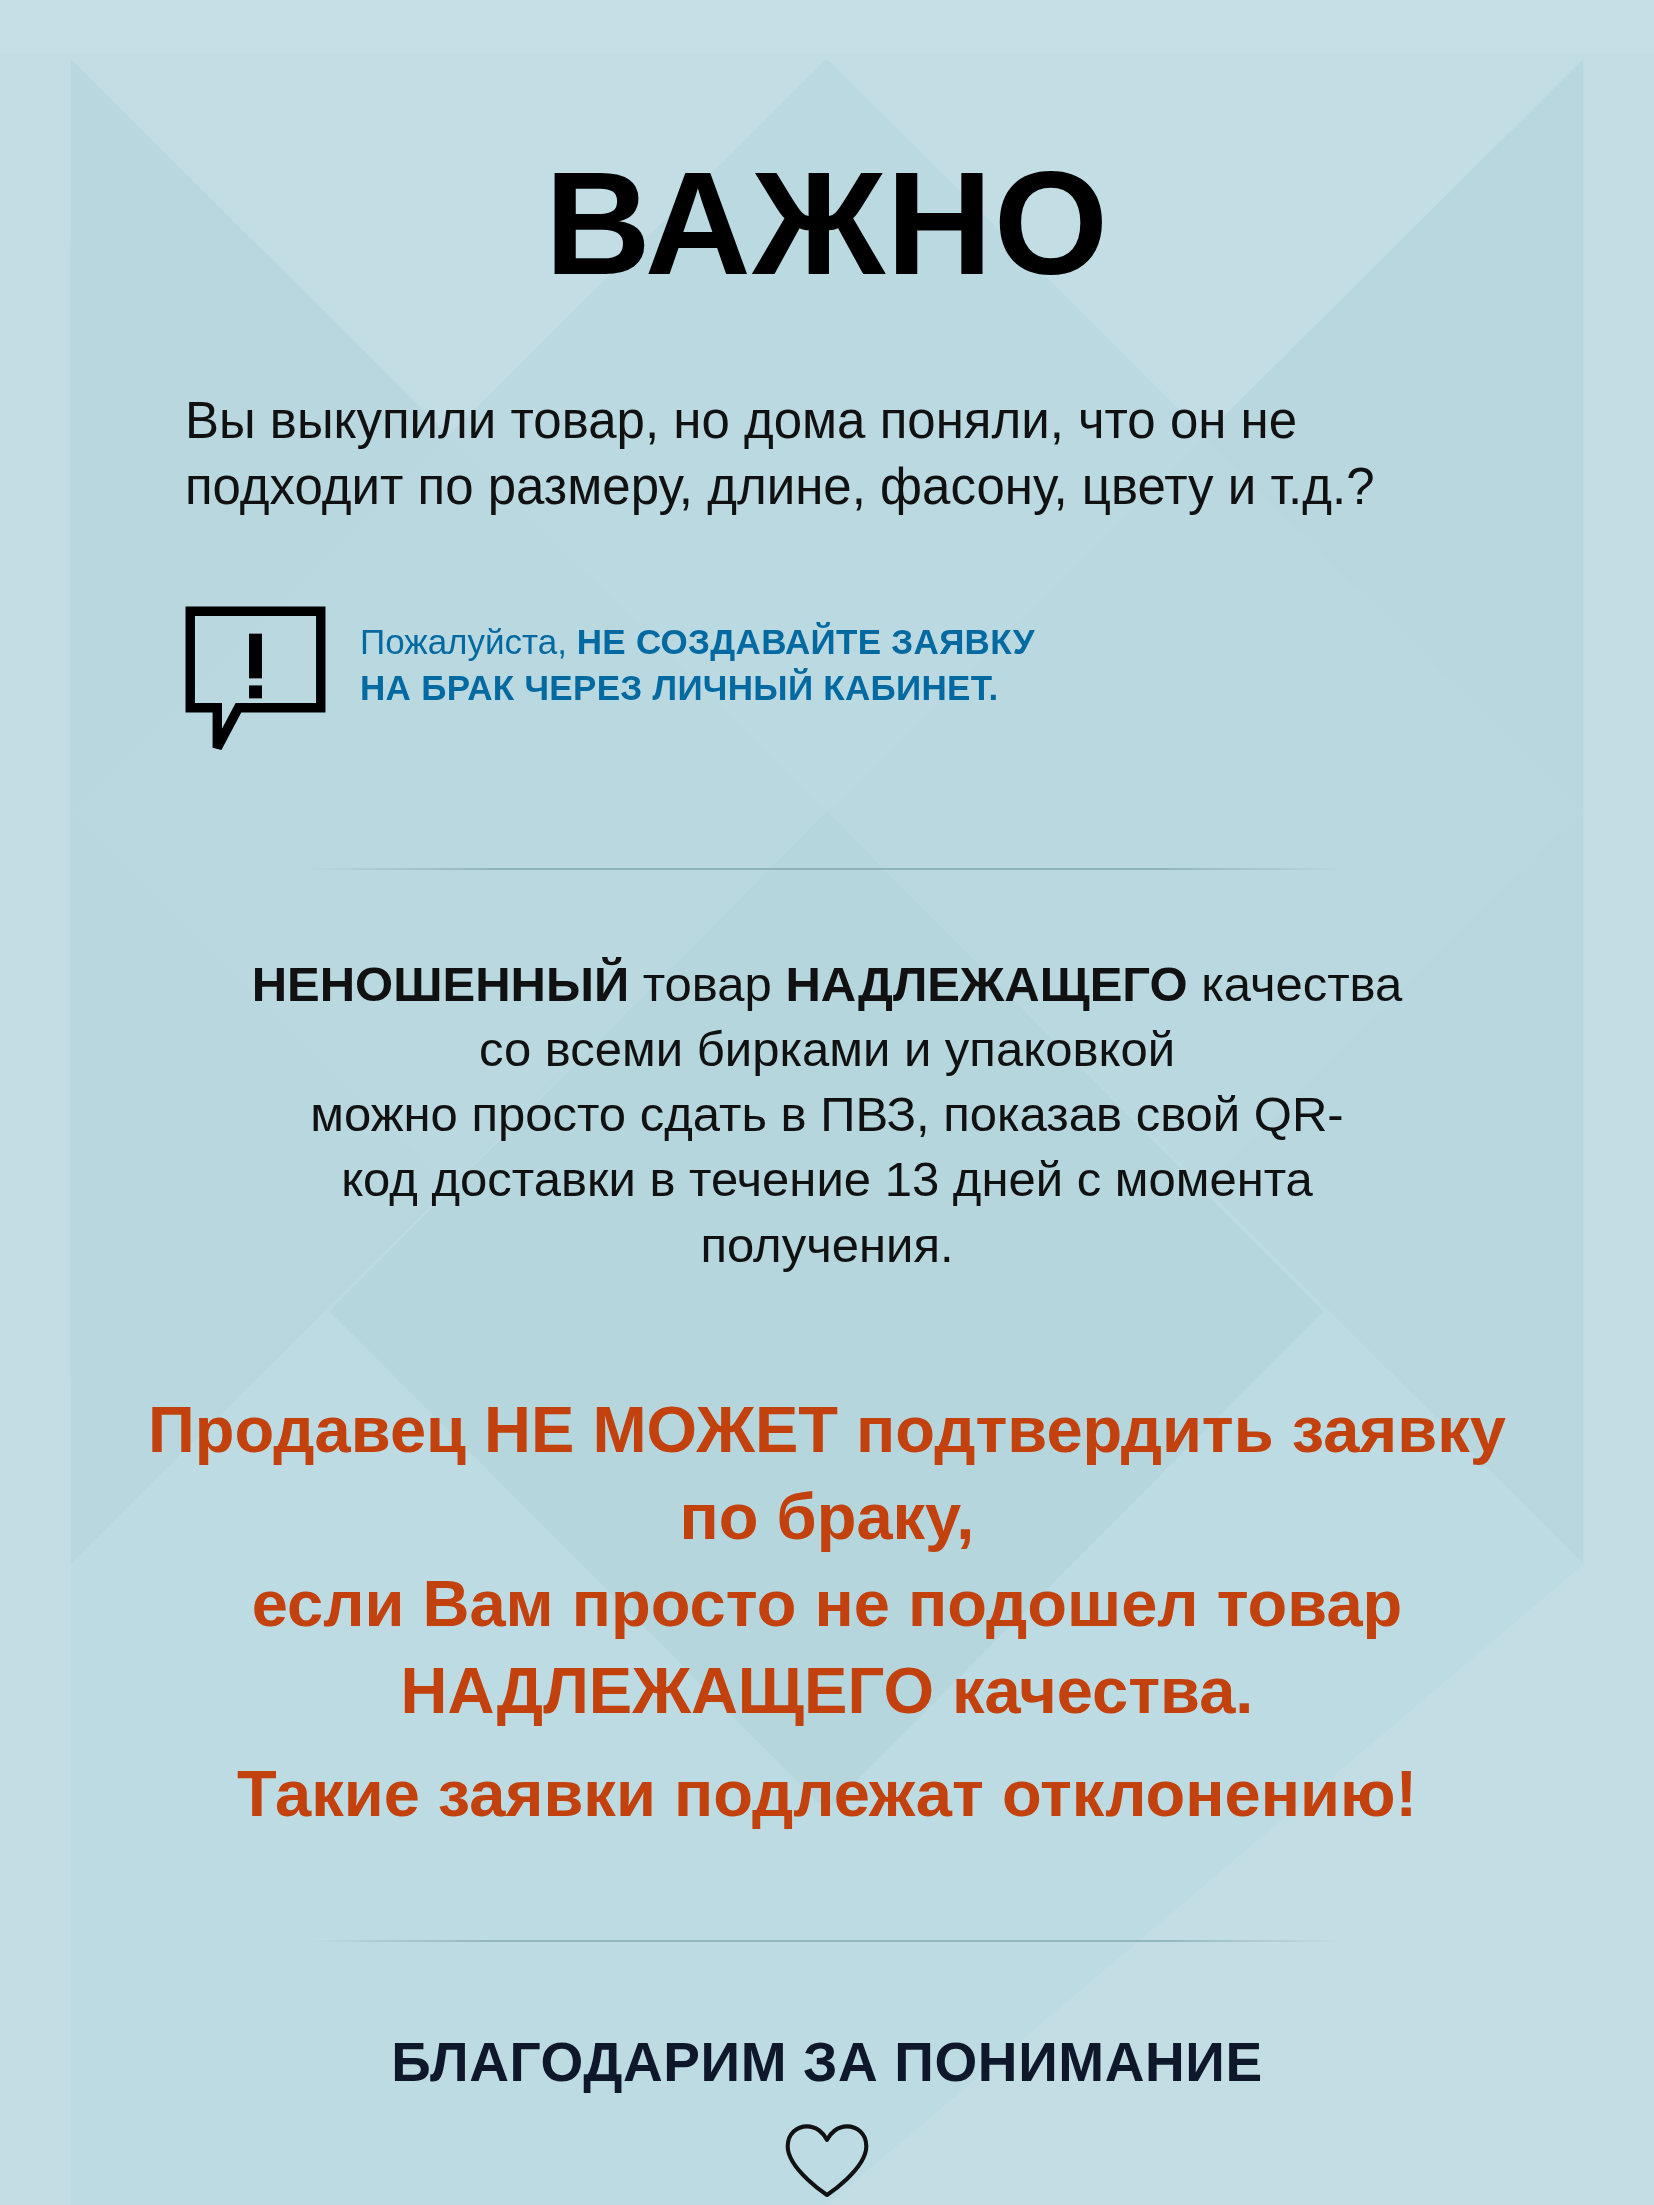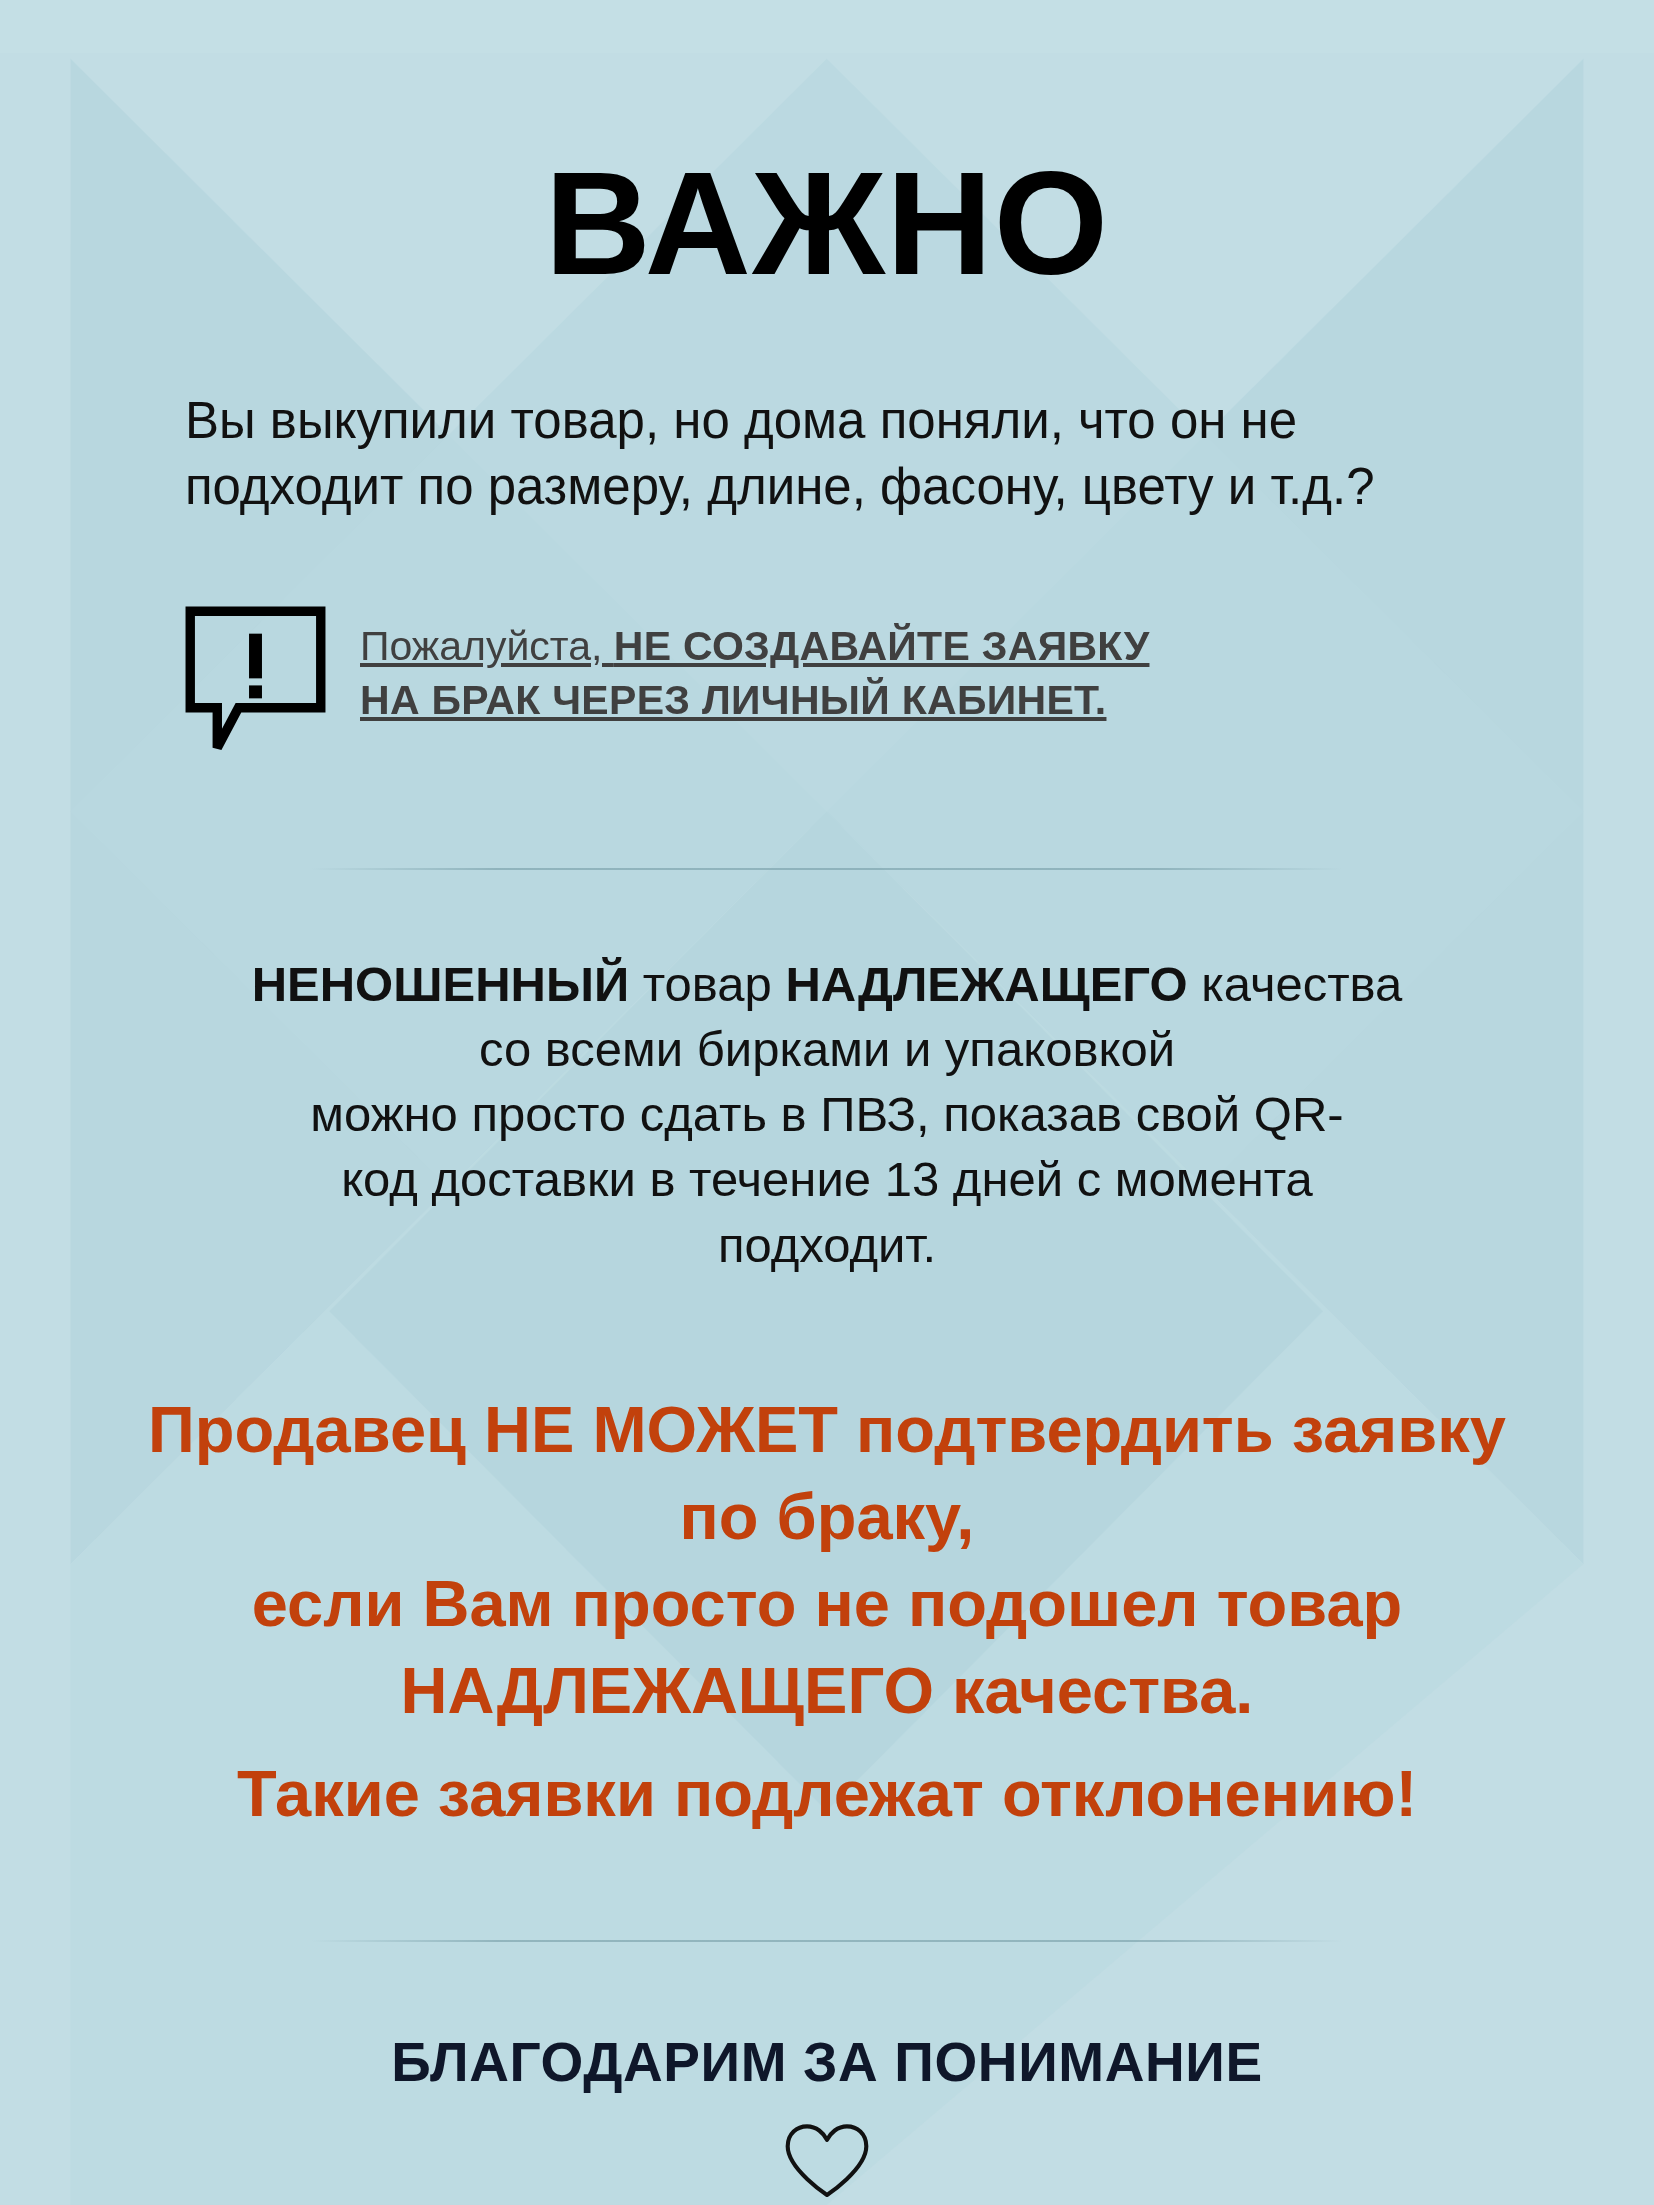--- a/index.html
+++ b/index.html
@@ -70,25 +70,24 @@
     flex: 0 0 auto;
     width: 147px;
     padding-top: 3.5px;
   }
   .notice-icon svg {
     display: block;
     width: 147px;
     height: 156px;
   }
   .notice-text {
-    font-size: 41px;
+    font-size: 35px;
     line-height: 1.32;
-    color: #404040;
+    color: #0369a1;
     padding-top: 19px;
-    text-decoration: underline;
   }
   .notice-text b {
     font-weight: 800;
     letter-spacing: 0.3px;
   }
 
   .divider {
     height: 1.8px;
     background: linear-gradient(to right, rgba(120,160,170,0) 0%, rgba(110,150,160,0.55) 18%, rgba(110,150,160,0.55) 82%, rgba(120,160,170,0) 100%);
     margin: 0 223px;
@@ -185,21 +184,21 @@
     </div>
   </div>
 
   <div class="divider d1"></div>
 
   <div class="block-quality">
     <b>НЕНОШЕННЫЙ</b><span> товар </span><b>НАДЛЕЖАЩЕГО</b><span> качества</span><br>
     <span>со всеми бирками и упаковкой</span><br>
     <span>можно просто сдать в ПВЗ, показав свой QR-</span><br>
     <span>код доставки в течение 13 дней с момента</span><br>
-    <span>подходит.</span>
+    <span>получения.</span>
   </div>
 
   <div class="block-seller">
     <span>Продавец НЕ МОЖЕТ подтвердить заявку по браку,</span><br>
     <span>если Вам просто не подошел товар</span><br>
     <span>НАДЛЕЖАЩЕГО качества.</span><br>
     <span class="last-line">Такие заявки подлежат отклонению!</span>
   </div>
 
   <div class="divider d2"></div>

